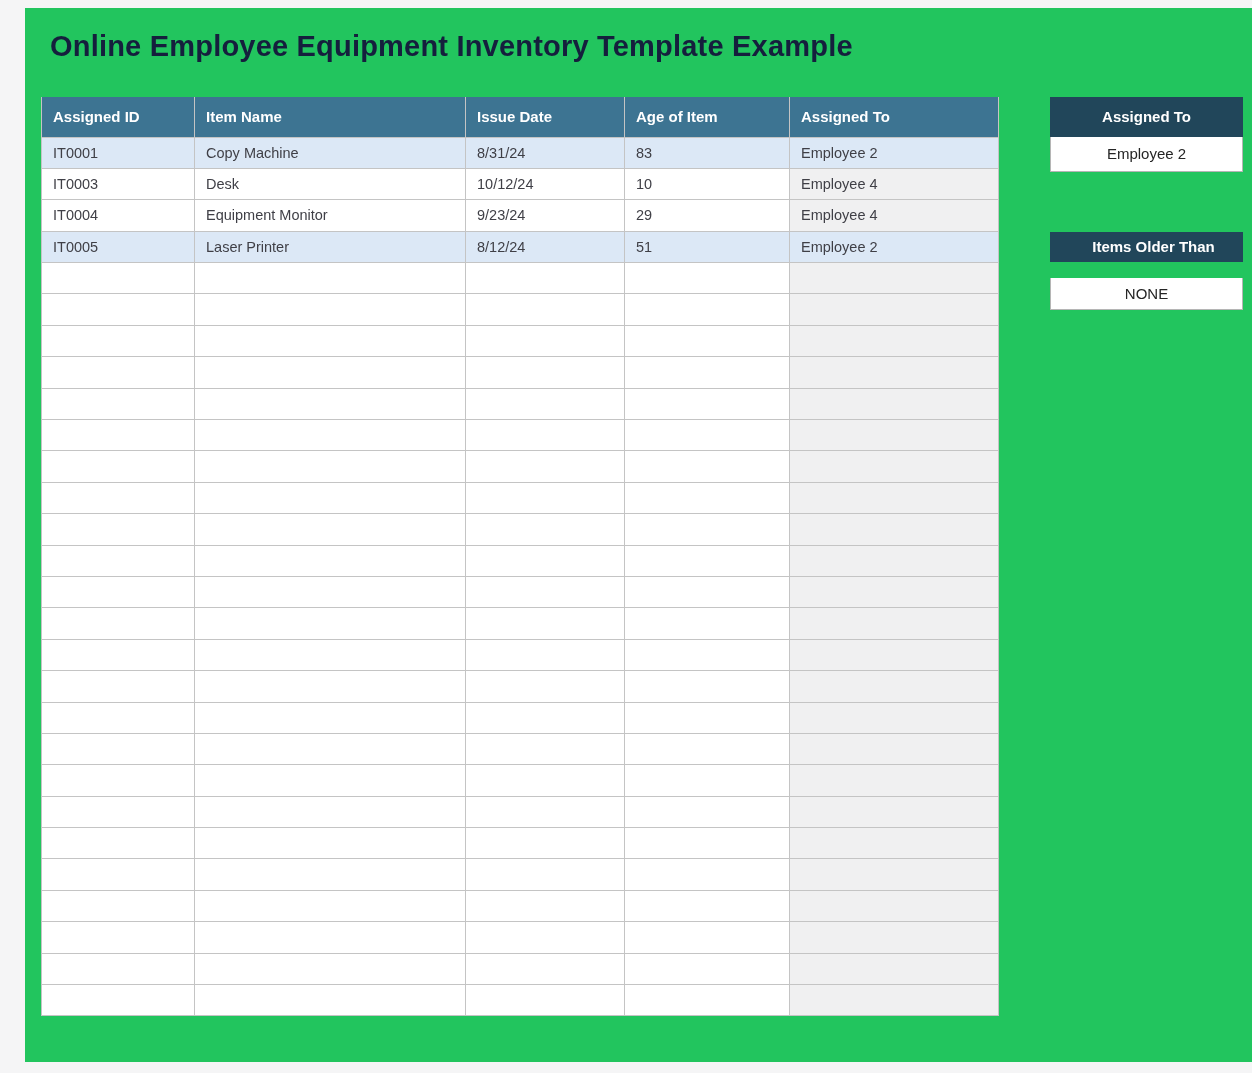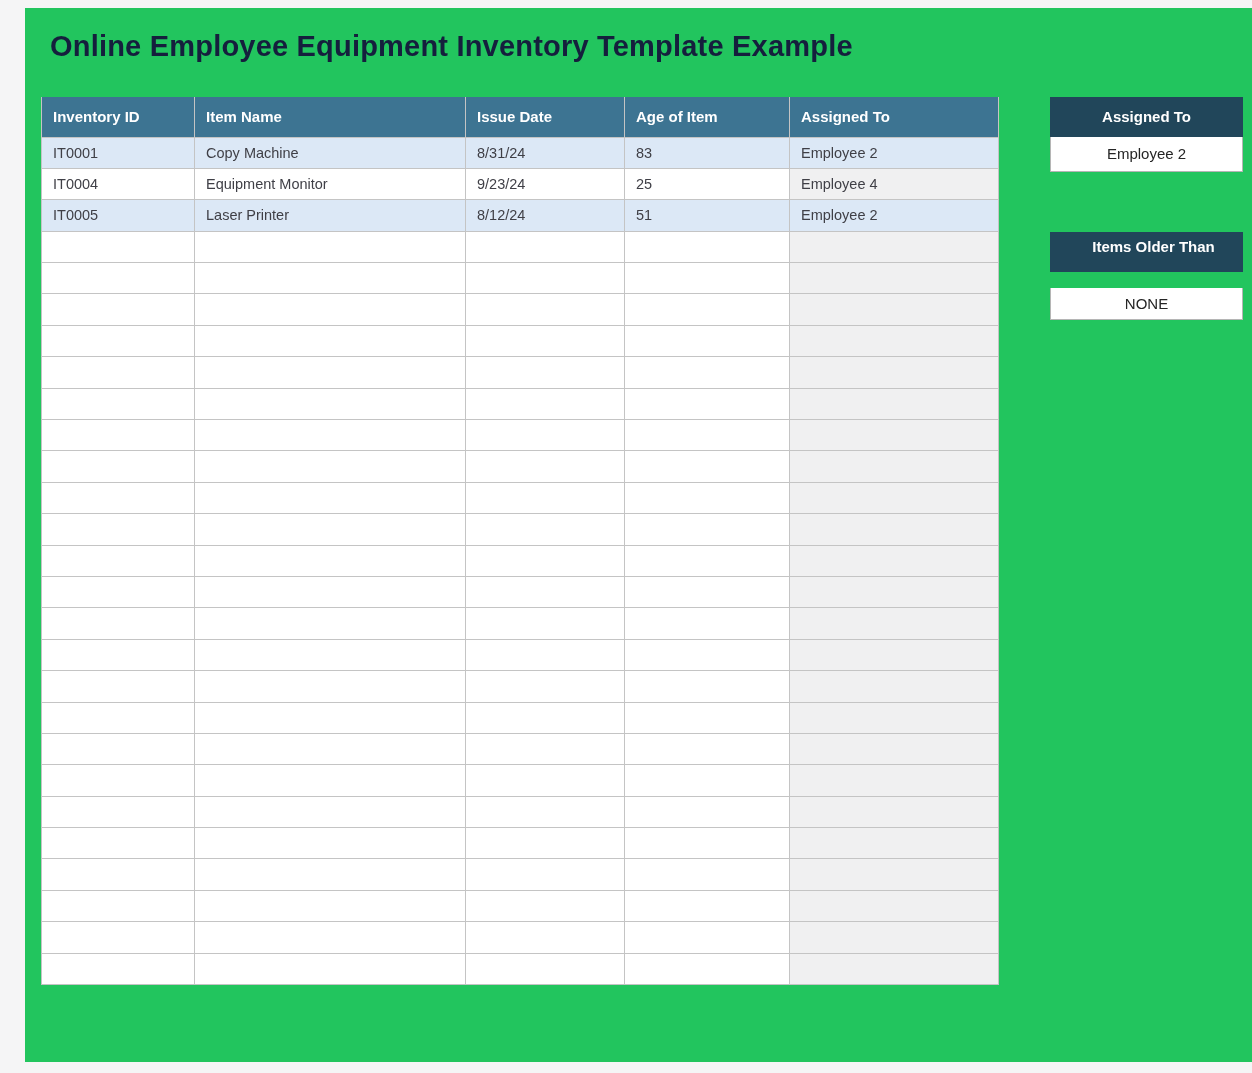--- a/index.html
+++ b/index.html
@@ -66,21 +66,21 @@
   .panel-assigned { left: 1025px; top: 89px; }
   .panel-older { left: 1025px; top: 224px; }
   .panel-header {
     background: #21465a;
     color: #ffffff;
     font-weight: 700;
     font-size: 15px;
     text-align: center;
   }
   .panel-assigned .panel-header { height: 40px; line-height: 40px; }
-  .panel-older .panel-header { height: 40px; line-height: 30px; padding-left: 14px; }
+  .panel-older .panel-header { height: 30px; line-height: 30px; padding-left: 14px; }
   .panel-value {
     background: #ffffff;
     border: 1px solid #b5b5b5;
     border-top: none;
     text-align: center;
     font-size: 15px;
     color: #252525;
   }
   .panel-assigned .panel-value { height: 35px; line-height: 34px; }
   .panel-older .panel-value { height: 32px; line-height: 31px; margin-top: 16px; }
@@ -96,40 +96,47 @@
     <table class="inventory">
       <colgroup>
         <col class="c1">
           <col class="c2">
           <col class="c3">
           <col class="c4">
           <col class="c5">
       </colgroup>
       <thead>
         <tr>
-          <th>Inventory ID</th>
+          <th>Assigned ID</th>
           <th>Item Name</th>
           <th>Issue Date</th>
           <th>Age of Item</th>
           <th>Assigned To</th>
         </tr>
       </thead>
       <tbody>
           <tr class="highlight">
             <td>IT0001</td>
             <td>Copy Machine</td>
             <td>8/31/24</td>
             <td>83</td>
             <td class="shaded-col">Employee 2</td>
           </tr>
           <tr>
+            <td>IT0003</td>
+            <td>Desk</td>
+            <td>10/12/24</td>
+            <td>10</td>
+            <td class="shaded-col">Employee 4</td>
+          </tr>
+          <tr>
             <td>IT0004</td>
             <td>Equipment Monitor</td>
             <td>9/23/24</td>
-            <td>25</td>
+            <td>29</td>
             <td class="shaded-col">Employee 4</td>
           </tr>
           <tr class="highlight">
             <td>IT0005</td>
             <td>Laser Printer</td>
             <td>8/12/24</td>
             <td>51</td>
             <td class="shaded-col">Employee 2</td>
           </tr>
           <tr>

